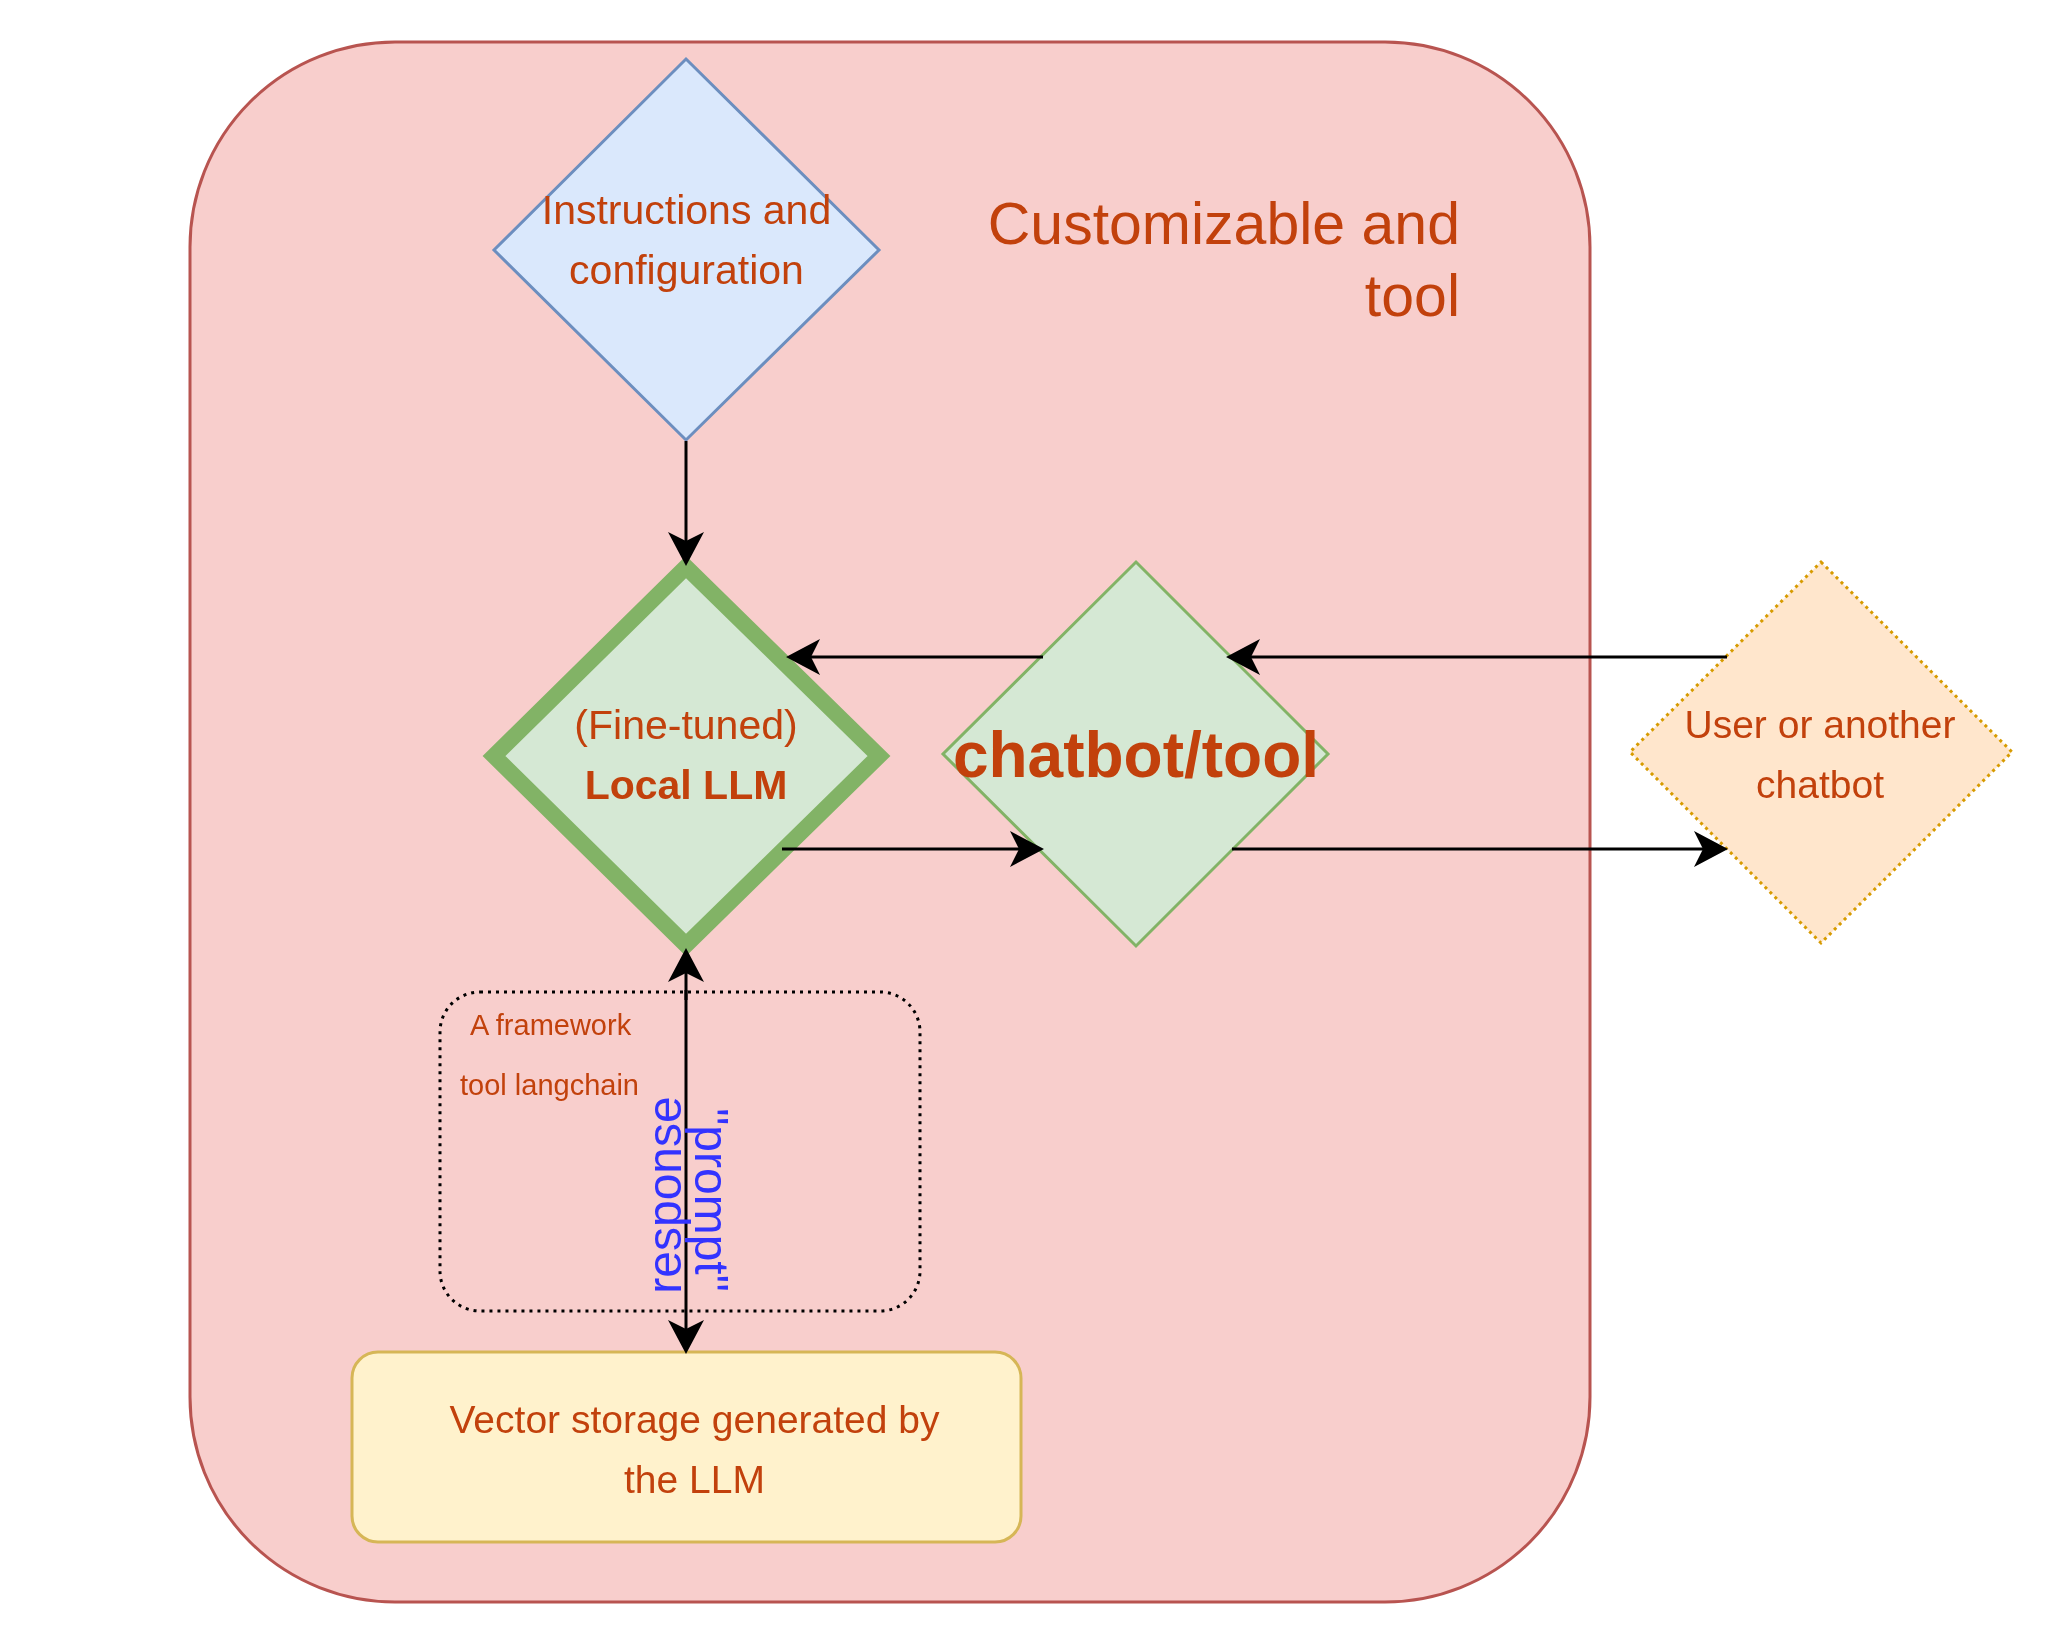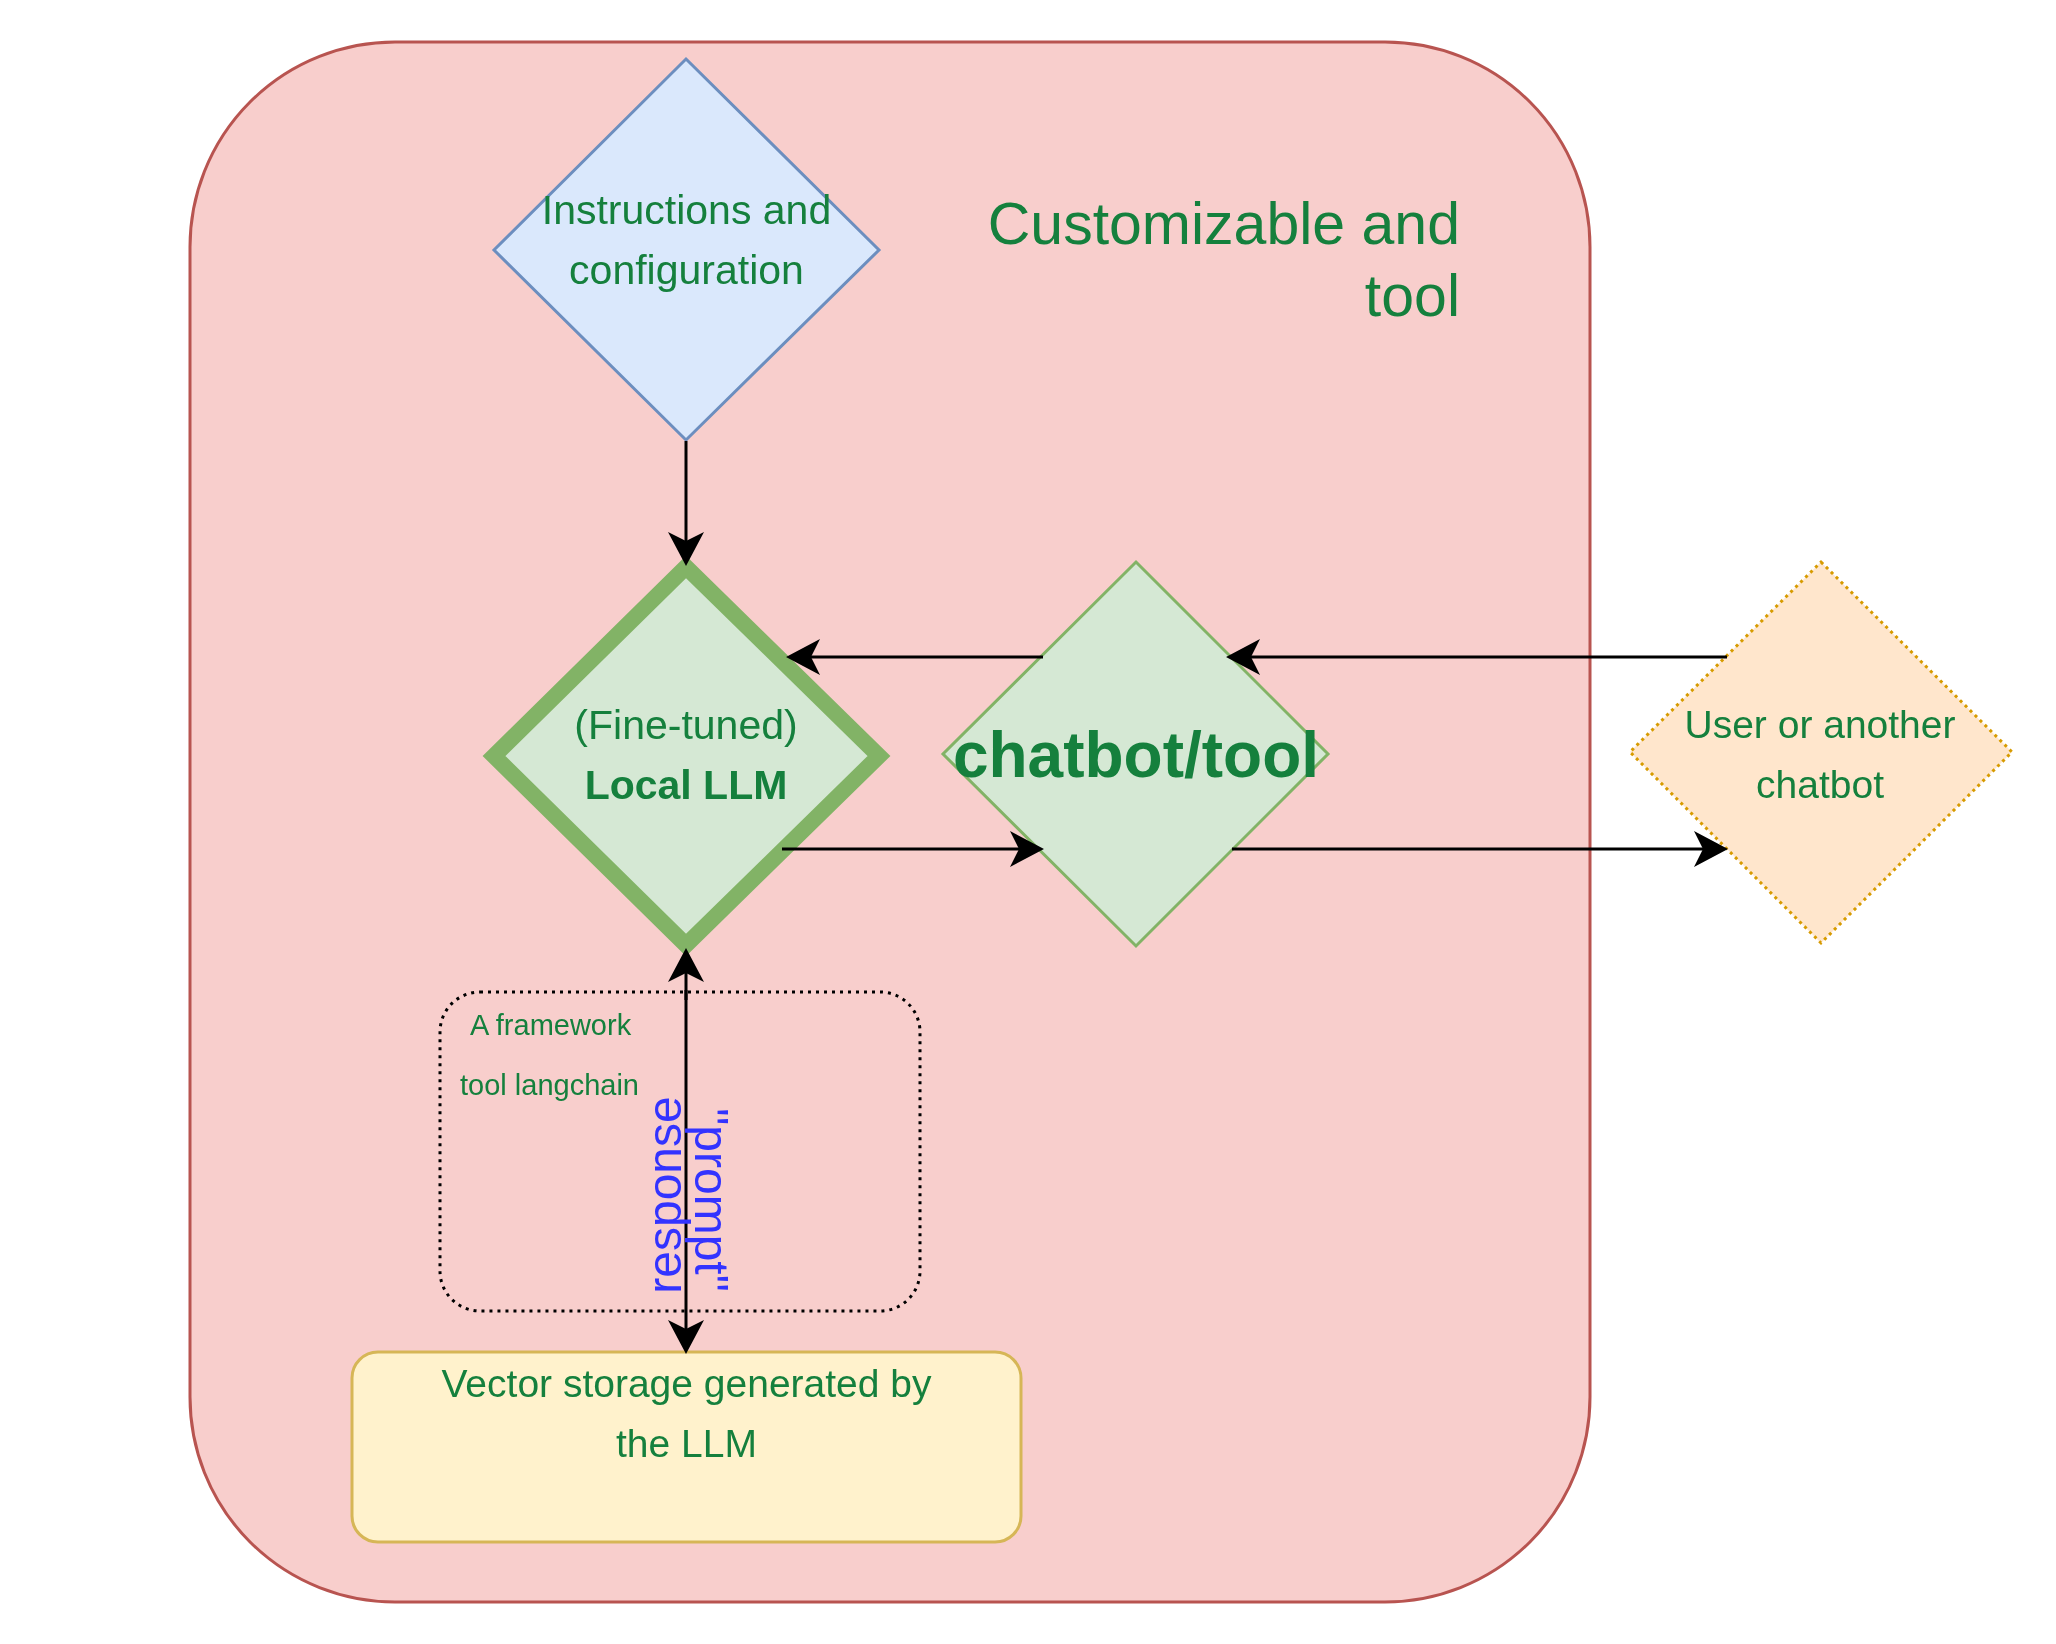--- a/index.html
+++ b/index.html
@@ -1,36 +1,36 @@
 <!DOCTYPE html>
 <html><head>
   <meta charset="utf-8">
   <style>
     html, body { margin: 0; padding: 0; background: #ffffff; }
     body { width: 2056px; height: 1644px; position: relative; overflow: hidden; }
     #diagram { position: absolute; left: 0; top: 0; width: 2056px; height: 1644px; }
     .label {
       position: absolute;
       font-family: "Liberation Sans", sans-serif;
-      color: #15803d;
+      color: #c2410c;
       text-align: center;
       display: flex;
       flex-direction: column;
       align-items: center;
       justify-content: center;
       white-space: nowrap;
     }
     .label span { display: block; }
     #title { left: 880px; top: 140px; width: 580px; height: 240px; font-size: 59px; line-height: 72px; align-items: flex-end; }
     #instr-label { left: 494px; top: 170px; width: 385px; height: 140px; font-size: 41px; line-height: 60px; }
     #llm-label { left: 540px; top: 690px; width: 292px; height: 130px; font-size: 41px; line-height: 60px; }
     #llm-label .bold { font-weight: bold; }
     #chatbot-label { left: 960px; top: 715px; width: 352px; height: 80px; font-size: 64px; font-weight: bold; }
     #user-label { left: 1650px; top: 690px; width: 340px; height: 130px; font-size: 39px; line-height: 60px; }
-    #vector-label { left: 352px; top: 1344px; width: 669px; height: 140px; font-size: 39px; line-height: 60px; }
+    #vector-label { left: 352px; top: 1380px; width: 669px; height: 140px; font-size: 39px; line-height: 60px; padding-left: 8px; }
     #framework-label { left: 460px; top: 1000px; width: 230px; height: 110px; font-size: 29px; line-height: 60px; align-items: flex-start; text-align: center; }
     #framework-label span:first-child { padding-left: 10px; }
     .rot {
       position: absolute;
       font-family: "Liberation Sans", sans-serif;
       color: #3333ff;
       font-size: 48px;
       white-space: nowrap;
       line-height: 48px;
     }

